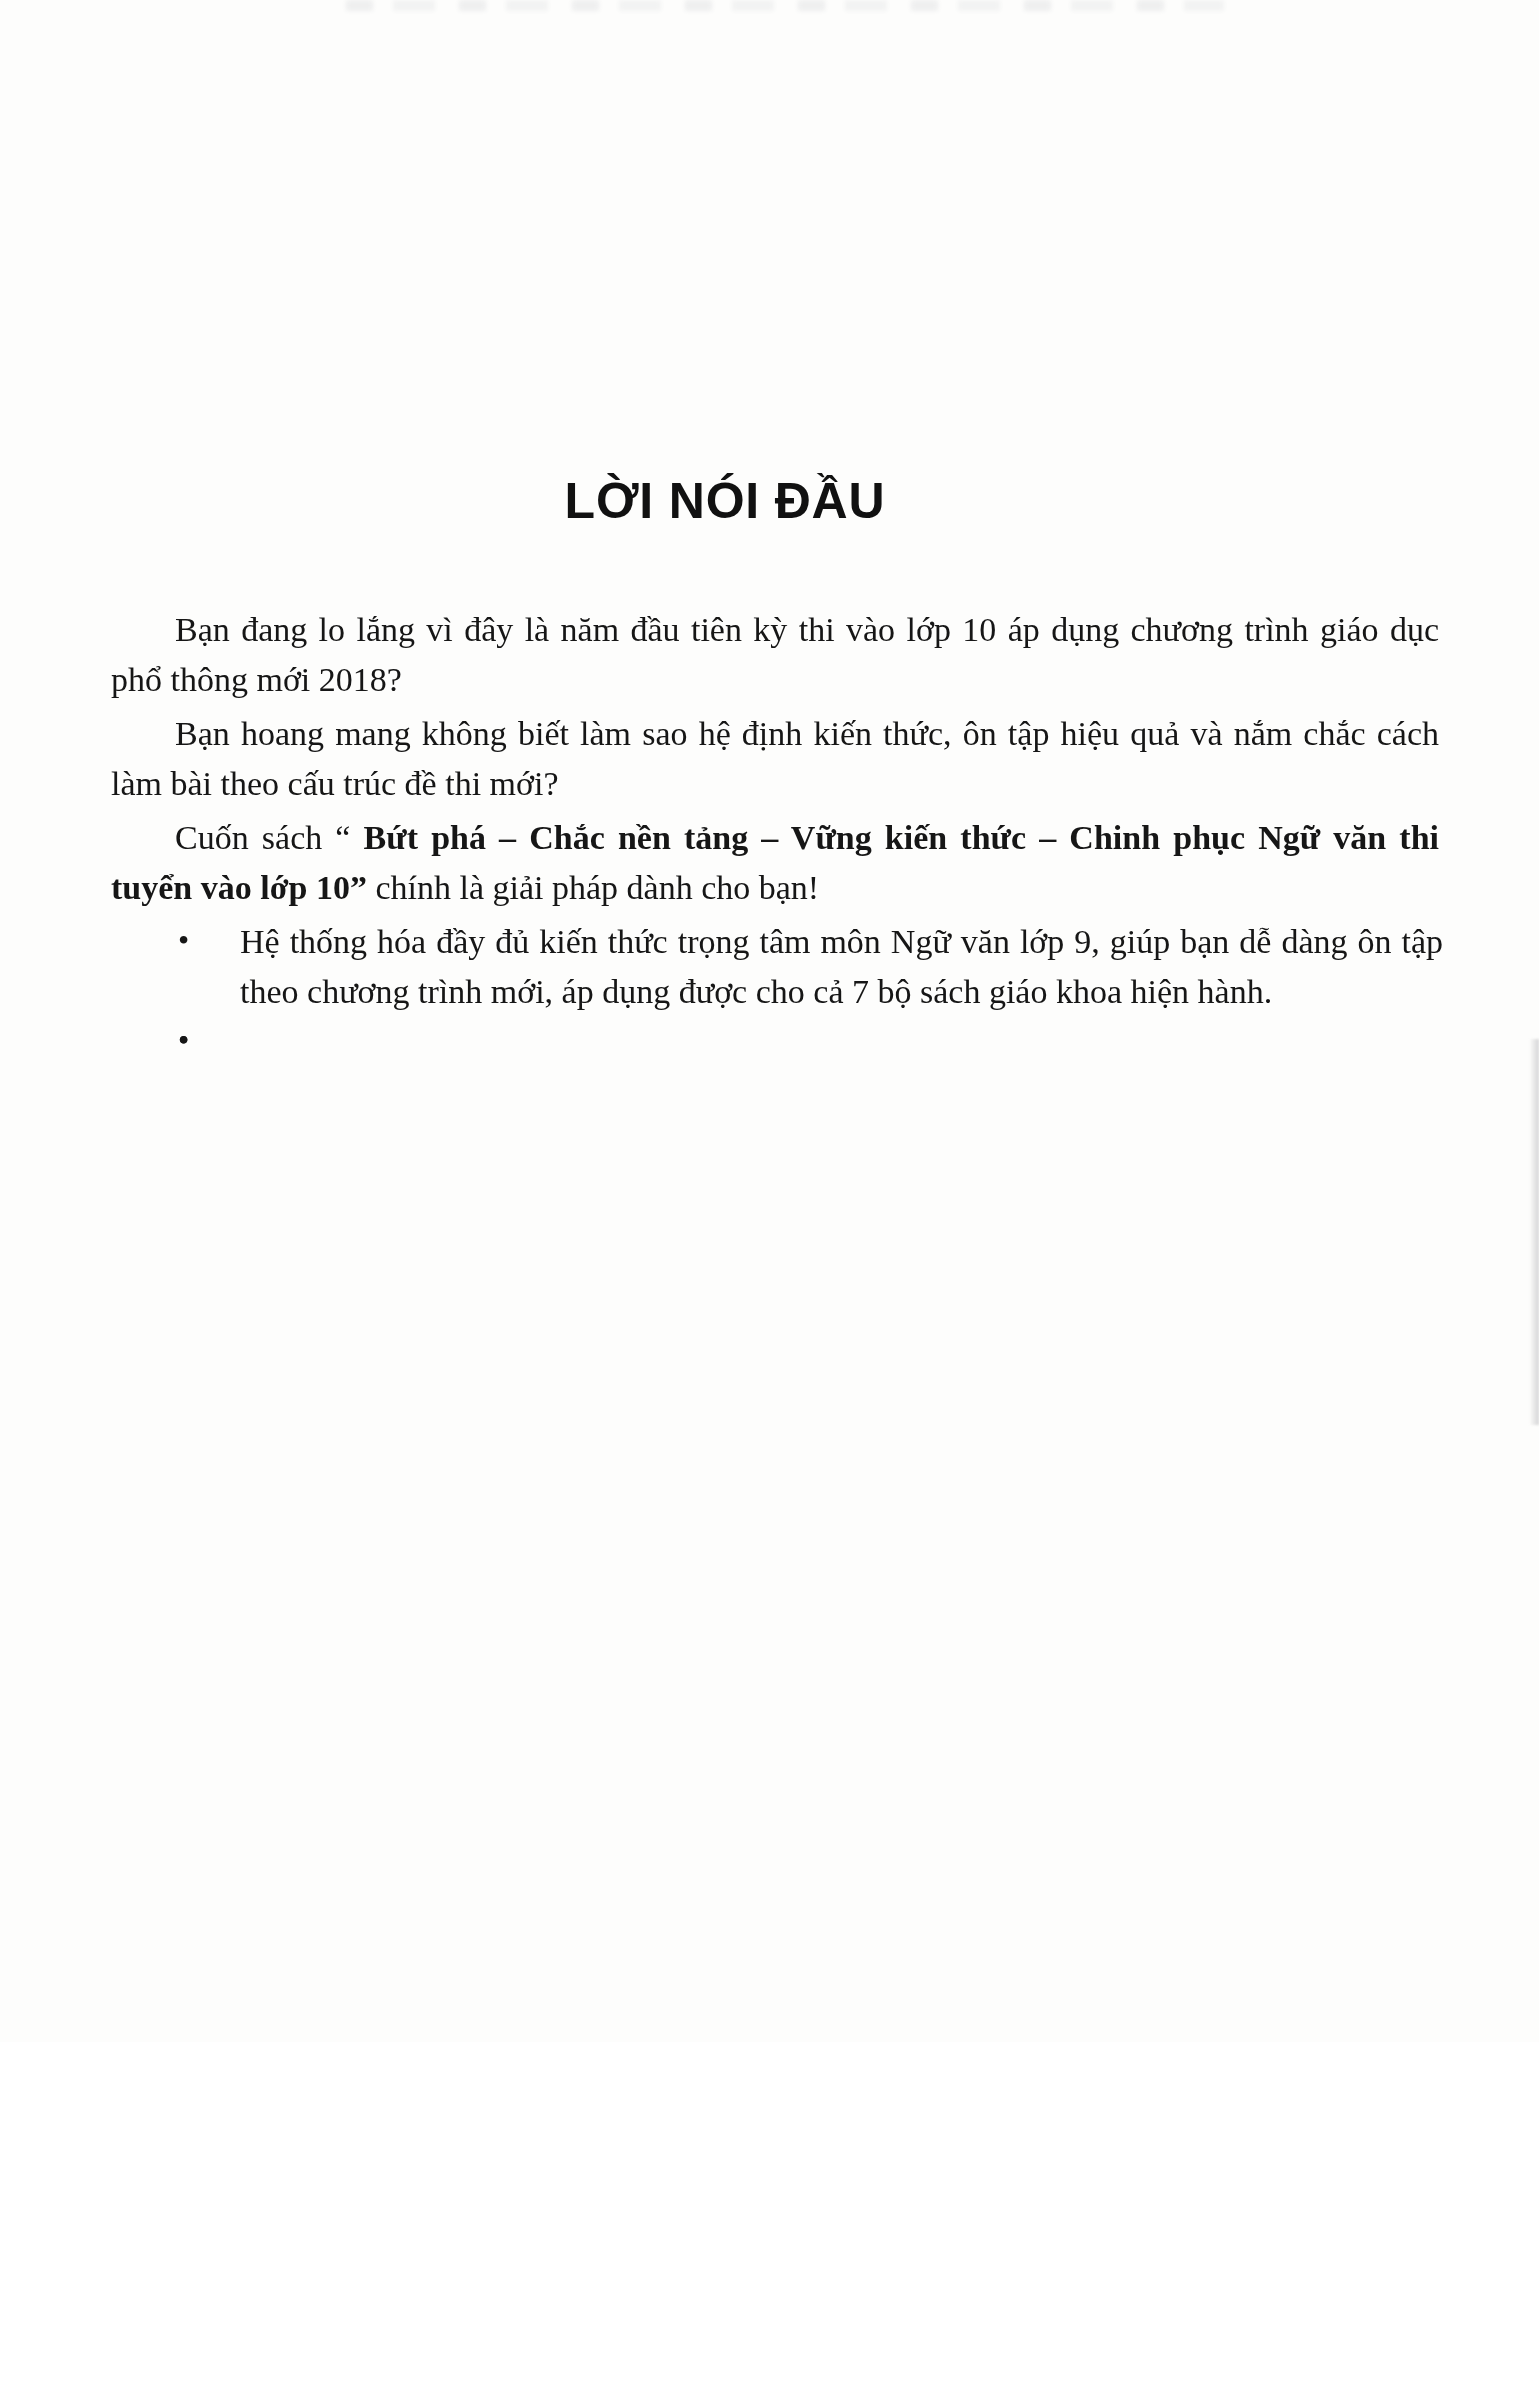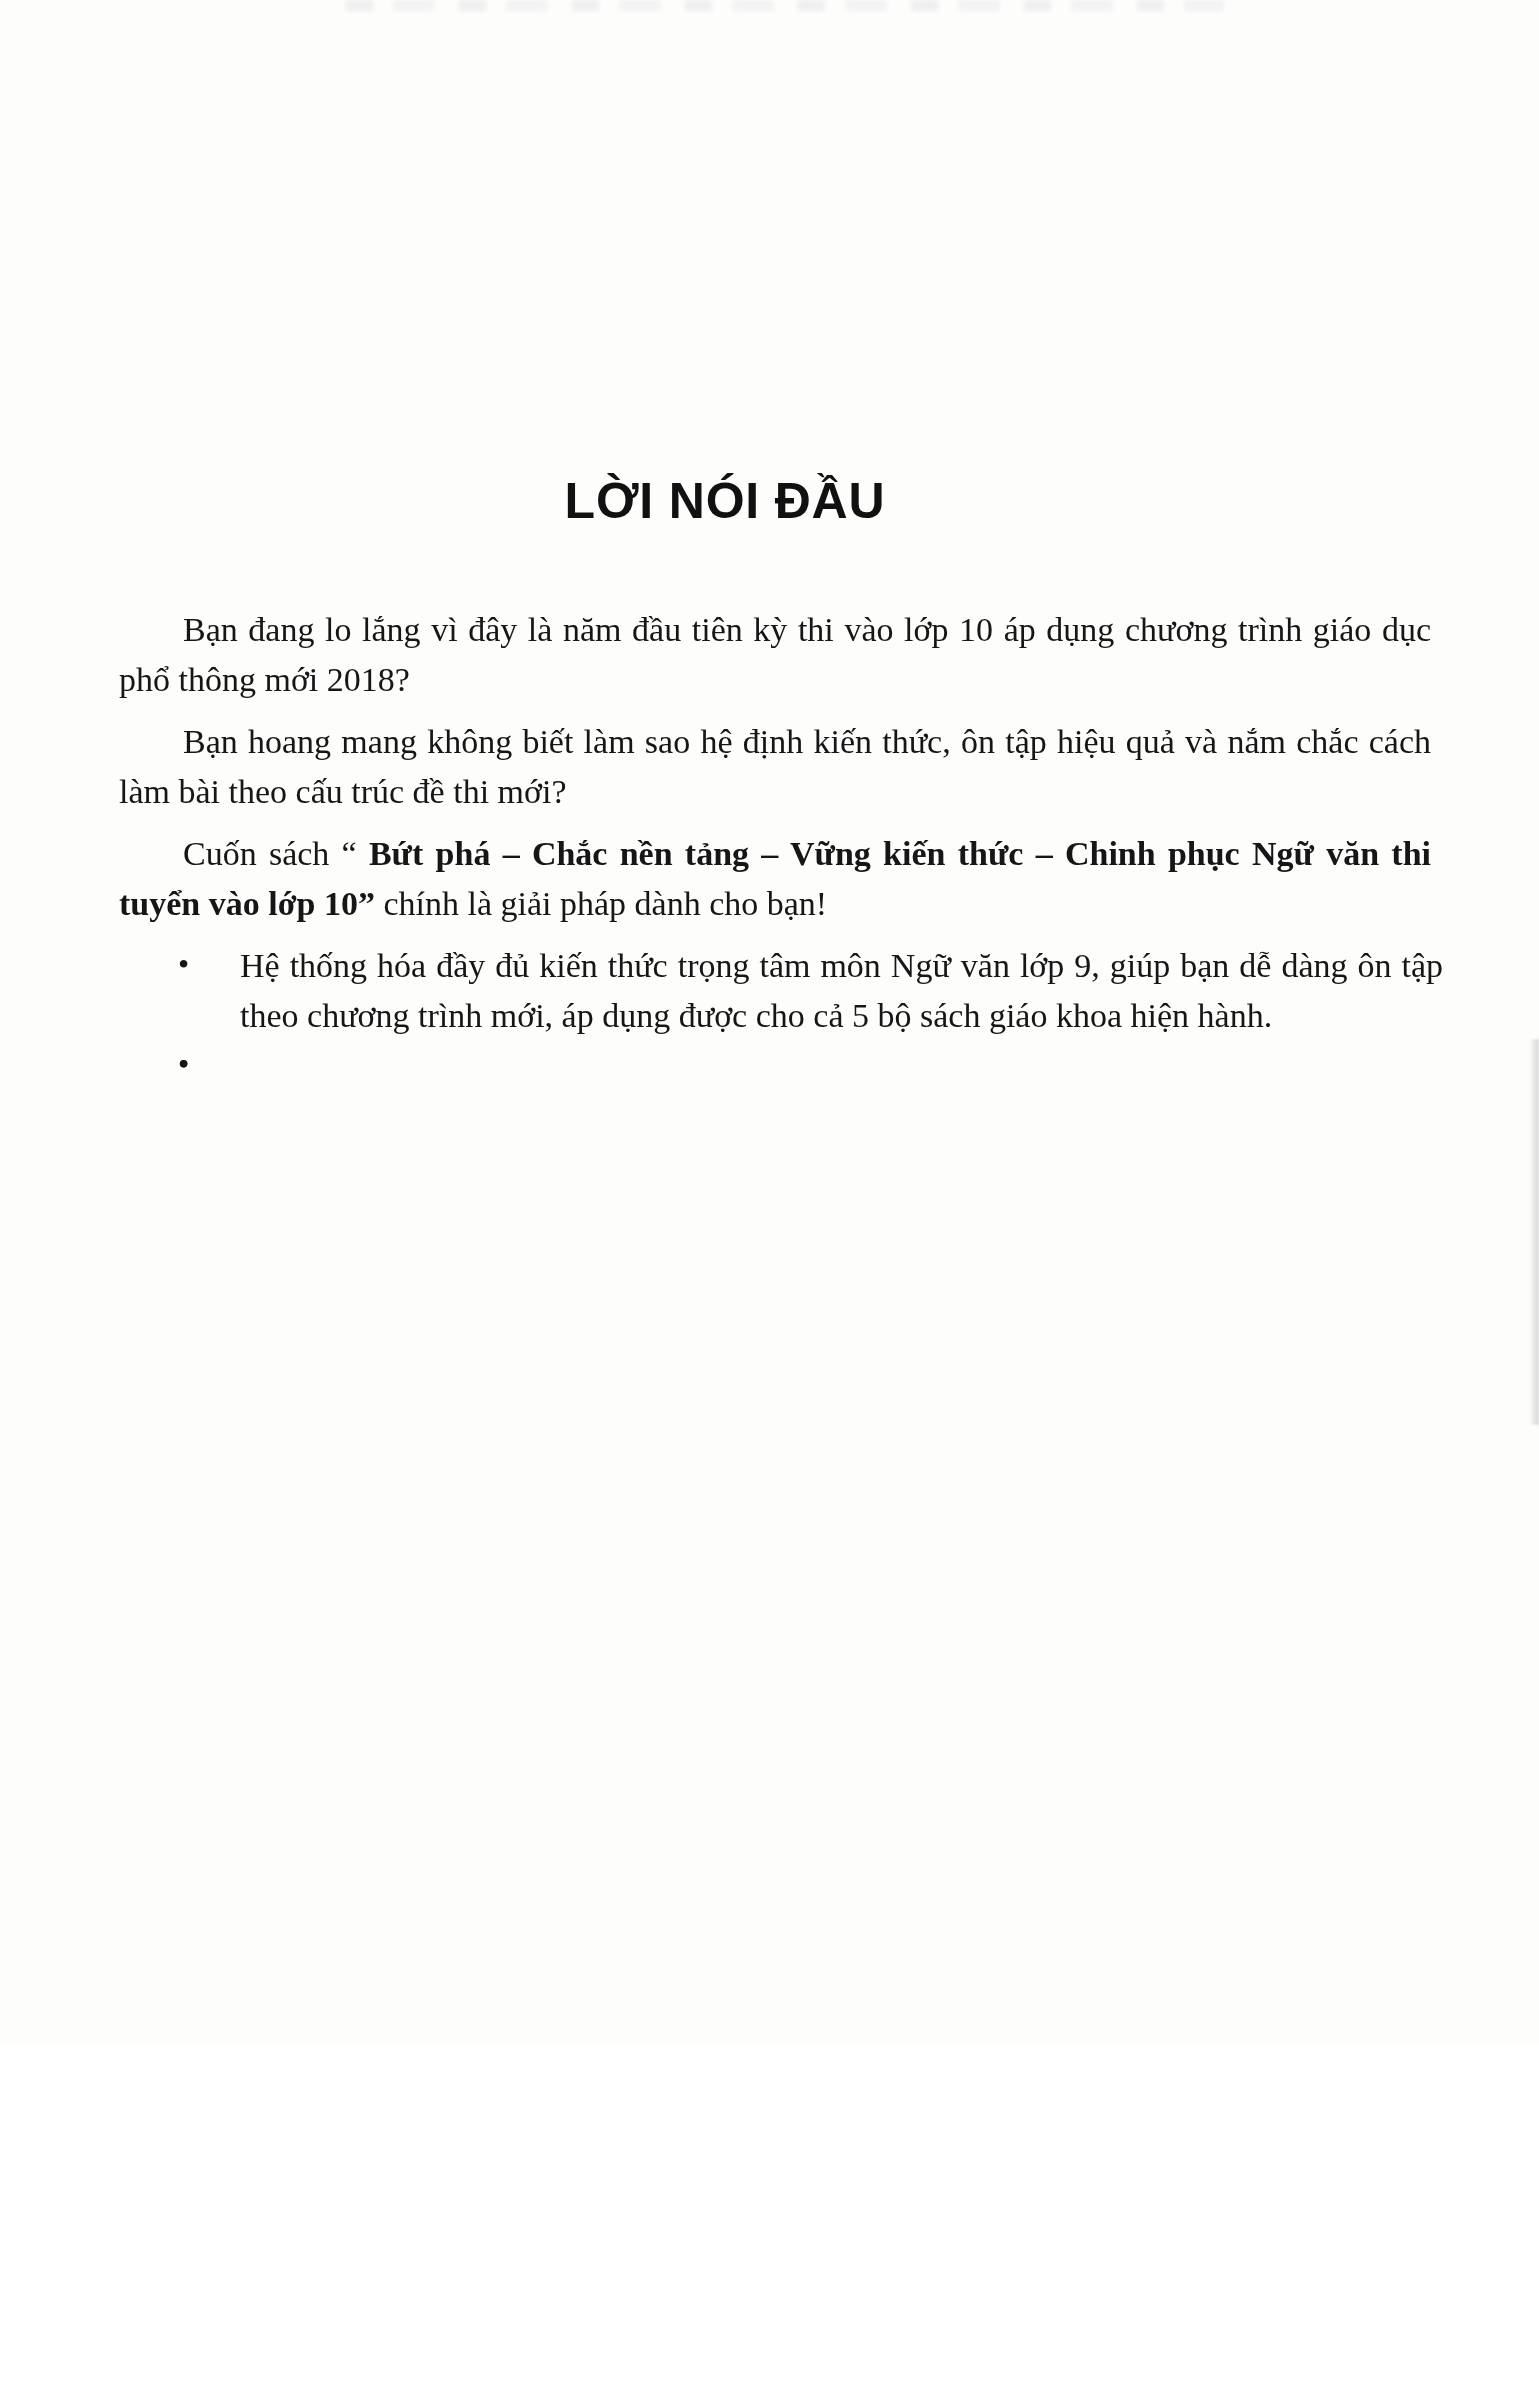--- a/index.html
+++ b/index.html
@@ -58,21 +58,21 @@
     font-weight: bold;
     letter-spacing: 0.8px;
     line-height: 64px;
     text-align: center;
     margin: 0 0 72px 0;
     position: relative;
     left: -50px;
     color: #111;
   }
   .para {
-    margin: 12px;
+    margin: 4px;
     text-indent: 64px;
   }
   .bold {
     font-weight: bold;
   }
   .bullet-list {
     list-style: none;
     margin: 0;
     padding: 0;
   }
@@ -111,21 +111,21 @@
     <p class="para">Bạn đang lo lắng vì đây là năm đầu tiên kỳ thi vào lớp 10 áp dụng chương trình giáo dục phổ thông mới 2018?</p>
 
     <p class="para">Bạn hoang mang không biết làm sao hệ định kiến thức, ôn tập hiệu quả và nắm chắc cách làm bài theo cấu trúc đề thi mới?</p>
 
     <p class="para"><span>Cuốn sách “ </span><span class="bold">Bứt phá – Chắc nền tảng – Vững kiến thức – Chinh phục Ngữ văn thi tuyển vào lớp 10”</span><span> chính là giải pháp dành cho bạn!</span></p>
 
 
     <ul class="bullet-list">
       <li class="bullet-item">
         <span class="bullet-marker">•</span>
-        <span>Hệ thống hóa đầy đủ kiến thức trọng tâm môn Ngữ văn lớp 9, giúp bạn dễ dàng ôn tập theo chương trình mới, áp dụng được cho cả 5 bộ sách giáo khoa hiện hành.</span>
+        <span>Hệ thống hóa đầy đủ kiến thức trọng tâm môn Ngữ văn lớp 9, giúp bạn dễ dàng ôn tập theo chương trình mới, áp dụng được cho cả 7 bộ sách giáo khoa hiện hành.</span>
       </li>
       <li class="bullet-item">
         <span class="bullet-marker">•</span>
       </li>
       <li class="bullet-item">
         <span class="bullet-marker">•</span>
       </li>
     </ul>
 
 

